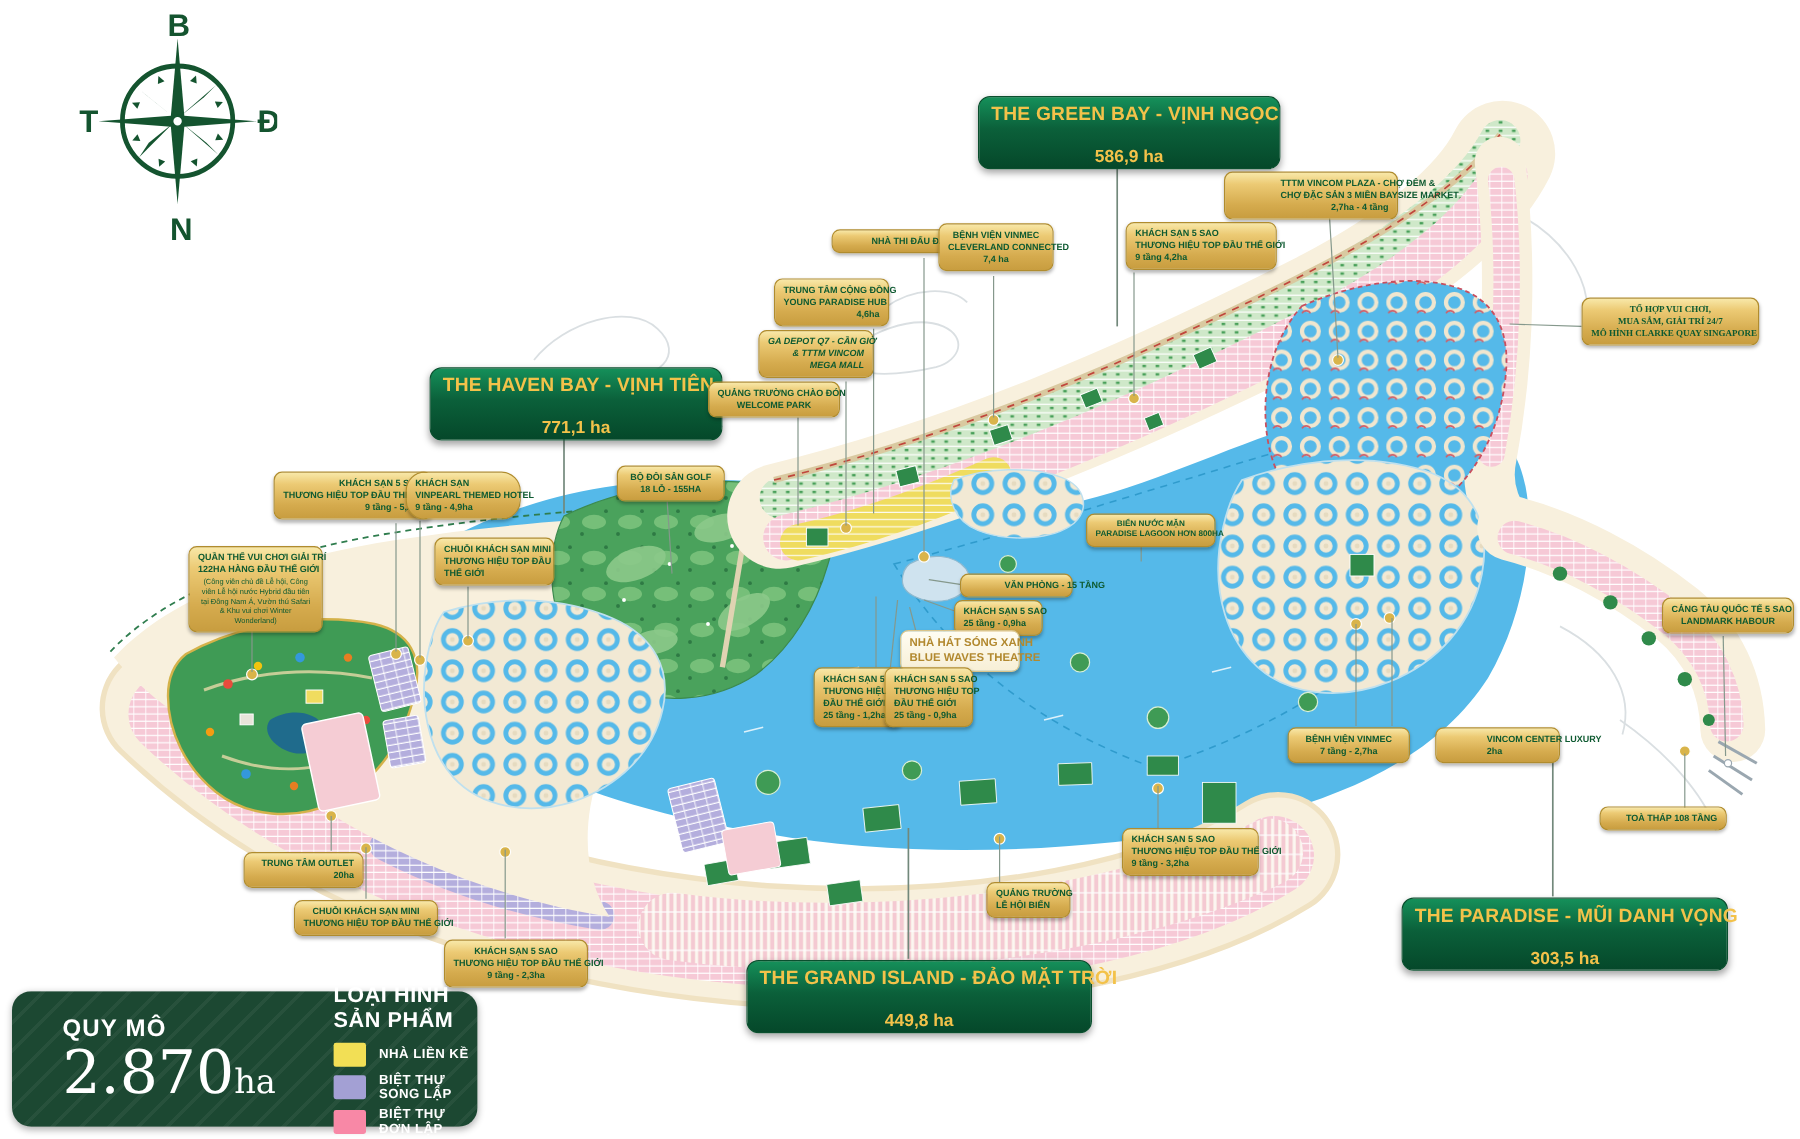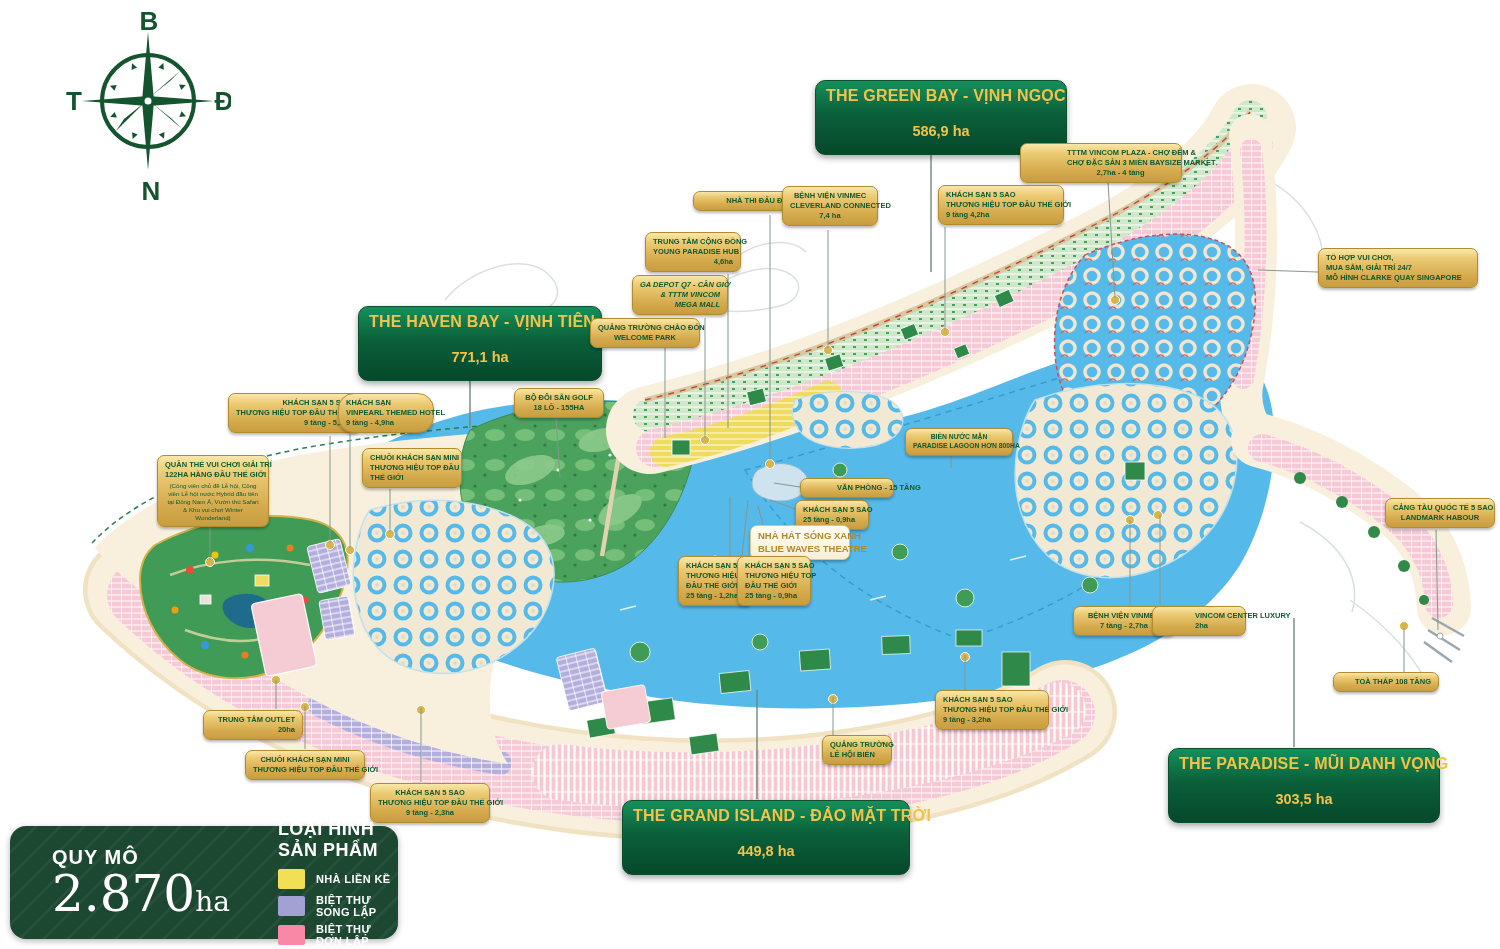--- a/index.html
+++ b/index.html
@@ -3,21 +3,21 @@
 <meta charset="utf-8">
 <style>
   html,body{margin:0;padding:0;background:#ffffff;}
   #stage{position:relative;width:1500px;height:949px;overflow:hidden;
          font-family:"Liberation Sans",sans-serif;background:#ffffff;}
   #map-art,#leader-layer{position:absolute;left:0;top:0;width:1500px;height:949px;}
   #leader-layer{z-index:5;pointer-events:none;}
 
   .zone-banner{position:absolute;z-index:10;text-align:center;white-space:nowrap;
     background:linear-gradient(180deg,#15905a 0%,#0b603a 45%,#05482a 100%);
-    border:1px solid #0a4f2e;border-radius:10px;padding:6px 10px 15px;
+    border:1px solid #0a4f2e;border-radius:10px;padding:6px 10px 1px;
     color:#f3c24a;box-shadow:0 3px 6px rgba(0,0,0,.35);}
   .zone-banner .zt{font-size:16px;font-weight:bold;letter-spacing:.2px;}
   .zone-banner .za{font-size:14.5px;font-weight:bold;margin-top:18px;}
 
   .callout{position:absolute;z-index:10;box-sizing:border-box;
     background:linear-gradient(180deg,#f8e8a8 0%,#ecca74 25%,#d5ab4e 70%,#c89d3f 100%);
     border:1px solid #b08c2e;border-radius:7px;padding:4px 7px;
     color:#0e5a31;font-weight:bold;font-size:7.5px;line-height:1.32;
     box-shadow:0 2px 3px rgba(0,0,0,.28);}
   .callout div{white-space:nowrap;}
@@ -340,21 +340,21 @@
         <div class="za">771,1 ha</div>
       </div>
       <div class="zone-banner" style="left: 622px; top: 800px; width: 266px;">
         <div class="zt">THE GRAND ISLAND - ĐẢO MẶT TRỜI</div>
         <div class="za">449,8 ha</div>
       </div>
       <div class="zone-banner" style="left: 1168px; top: 748px; width: 250px;">
         <div class="zt">THE PARADISE - MŨI DANH VỌNG</div>
         <div class="za">303,5 ha</div>
       </div>
-      <div class="callout" style="left: 1020px; top: 143px; width: 162px; text-align: center; padding-left: 46px;">
+      <div class="callout" style="left: 1020px; top: 143px; width: 145px; text-align: right; padding-left: 46px;">
         <div>TTTM VINCOM PLAZA - CHỢ ĐÊM &amp;</div>
         <div>CHỢ ĐẶC SẢN 3 MIỀN BAYSIZE MARKET</div>
         <div>2,7ha - 4 tầng</div>
       </div>
       <div class="callout" style="left: 938px; top: 185px; width: 126px; text-align: left;">
         <div>KHÁCH SẠN 5 SAO</div>
         <div>THƯƠNG HIỆU TOP ĐẦU THẾ GIỚI</div>
         <div>9 tầng 4,2ha</div>
       </div>
       <div class="callout" style="left: 693px; top: 191px; width: 152px; text-align: center;">
@@ -372,21 +372,21 @@
       </div>
       <div class="callout" style="left: 632px; top: 275px; width: 96px; text-align: right; font-style: italic;">
         <div>GA DEPOT Q7 - CẦN GIỜ</div>
         <div>&amp; TTTM VINCOM</div>
         <div>MEGA MALL</div>
       </div>
       <div class="callout" style="left: 590px; top: 318px; width: 110px; text-align: center;">
         <div>QUẢNG TRƯỜNG CHÀO ĐÓN</div>
         <div>WELCOME PARK</div>
       </div>
-      <div class="callout" style="left: 1318px; top: 248px; width: 160px; ">
+      <div class="callout" style="left: 1318px; top: 248px; width: 148px; text-align: center; font-family: Liberation Serif, serif;">
         <div>TỔ HỢP VUI CHƠI,</div>
         <div>MUA SẮM, GIẢI TRÍ 24/7</div>
         <div>MÔ HÌNH CLARKE QUAY SINGAPORE</div>
       </div>
       <div class="callout" style="left: 228px; top: 393px; width: 132px; text-align: right;">
         <div>KHÁCH SẠN 5 SAO</div>
         <div>THƯƠNG HIỆU TOP ĐẦU THẾ GIỚI</div>
         <div>9 tầng - 5,2ha</div>
       </div>
       <div class="callout" style="left: 338px; top: 393px; width: 96px; text-align: left; border-radius: 16px;">
@@ -436,21 +436,21 @@
         <div>25 tầng - 0,9ha</div>
       </div>
       <div class="callout" style="left: 1385px; top: 498px; width: 110px; text-align: center;">
         <div>CẢNG TÀU QUỐC TẾ 5 SAO</div>
         <div>LANDMARK HABOUR</div>
       </div>
       <div class="callout" style="left: 1073px; top: 606px; width: 102px; text-align: center;">
         <div>BỆNH VIỆN VINMEC</div>
         <div>7 tầng - 2,7ha</div>
       </div>
-      <div class="callout" style="left: 1152px; top: 606px; width: 94px; text-align: left; padding-left: 42px;">
+      <div class="callout" style="left: 1196px; top: 606px; width: 104px; text-align: left; padding-left: 42px;">
         <div>VINCOM CENTER LUXURY</div>
         <div>2ha</div>
       </div>
       <div class="callout" style="left: 1333px; top: 672px; width: 106px; text-align: right;">
         <div>TOÀ THÁP 108 TẦNG</div>
       </div>
       <div class="callout" style="left: 935px; top: 690px; width: 114px; text-align: left;">
         <div>KHÁCH SẠN 5 SAO</div>
         <div>THƯƠNG HIỆU TOP ĐẦU THẾ GIỚI</div>
         <div>9 tầng - 3,2ha</div>

